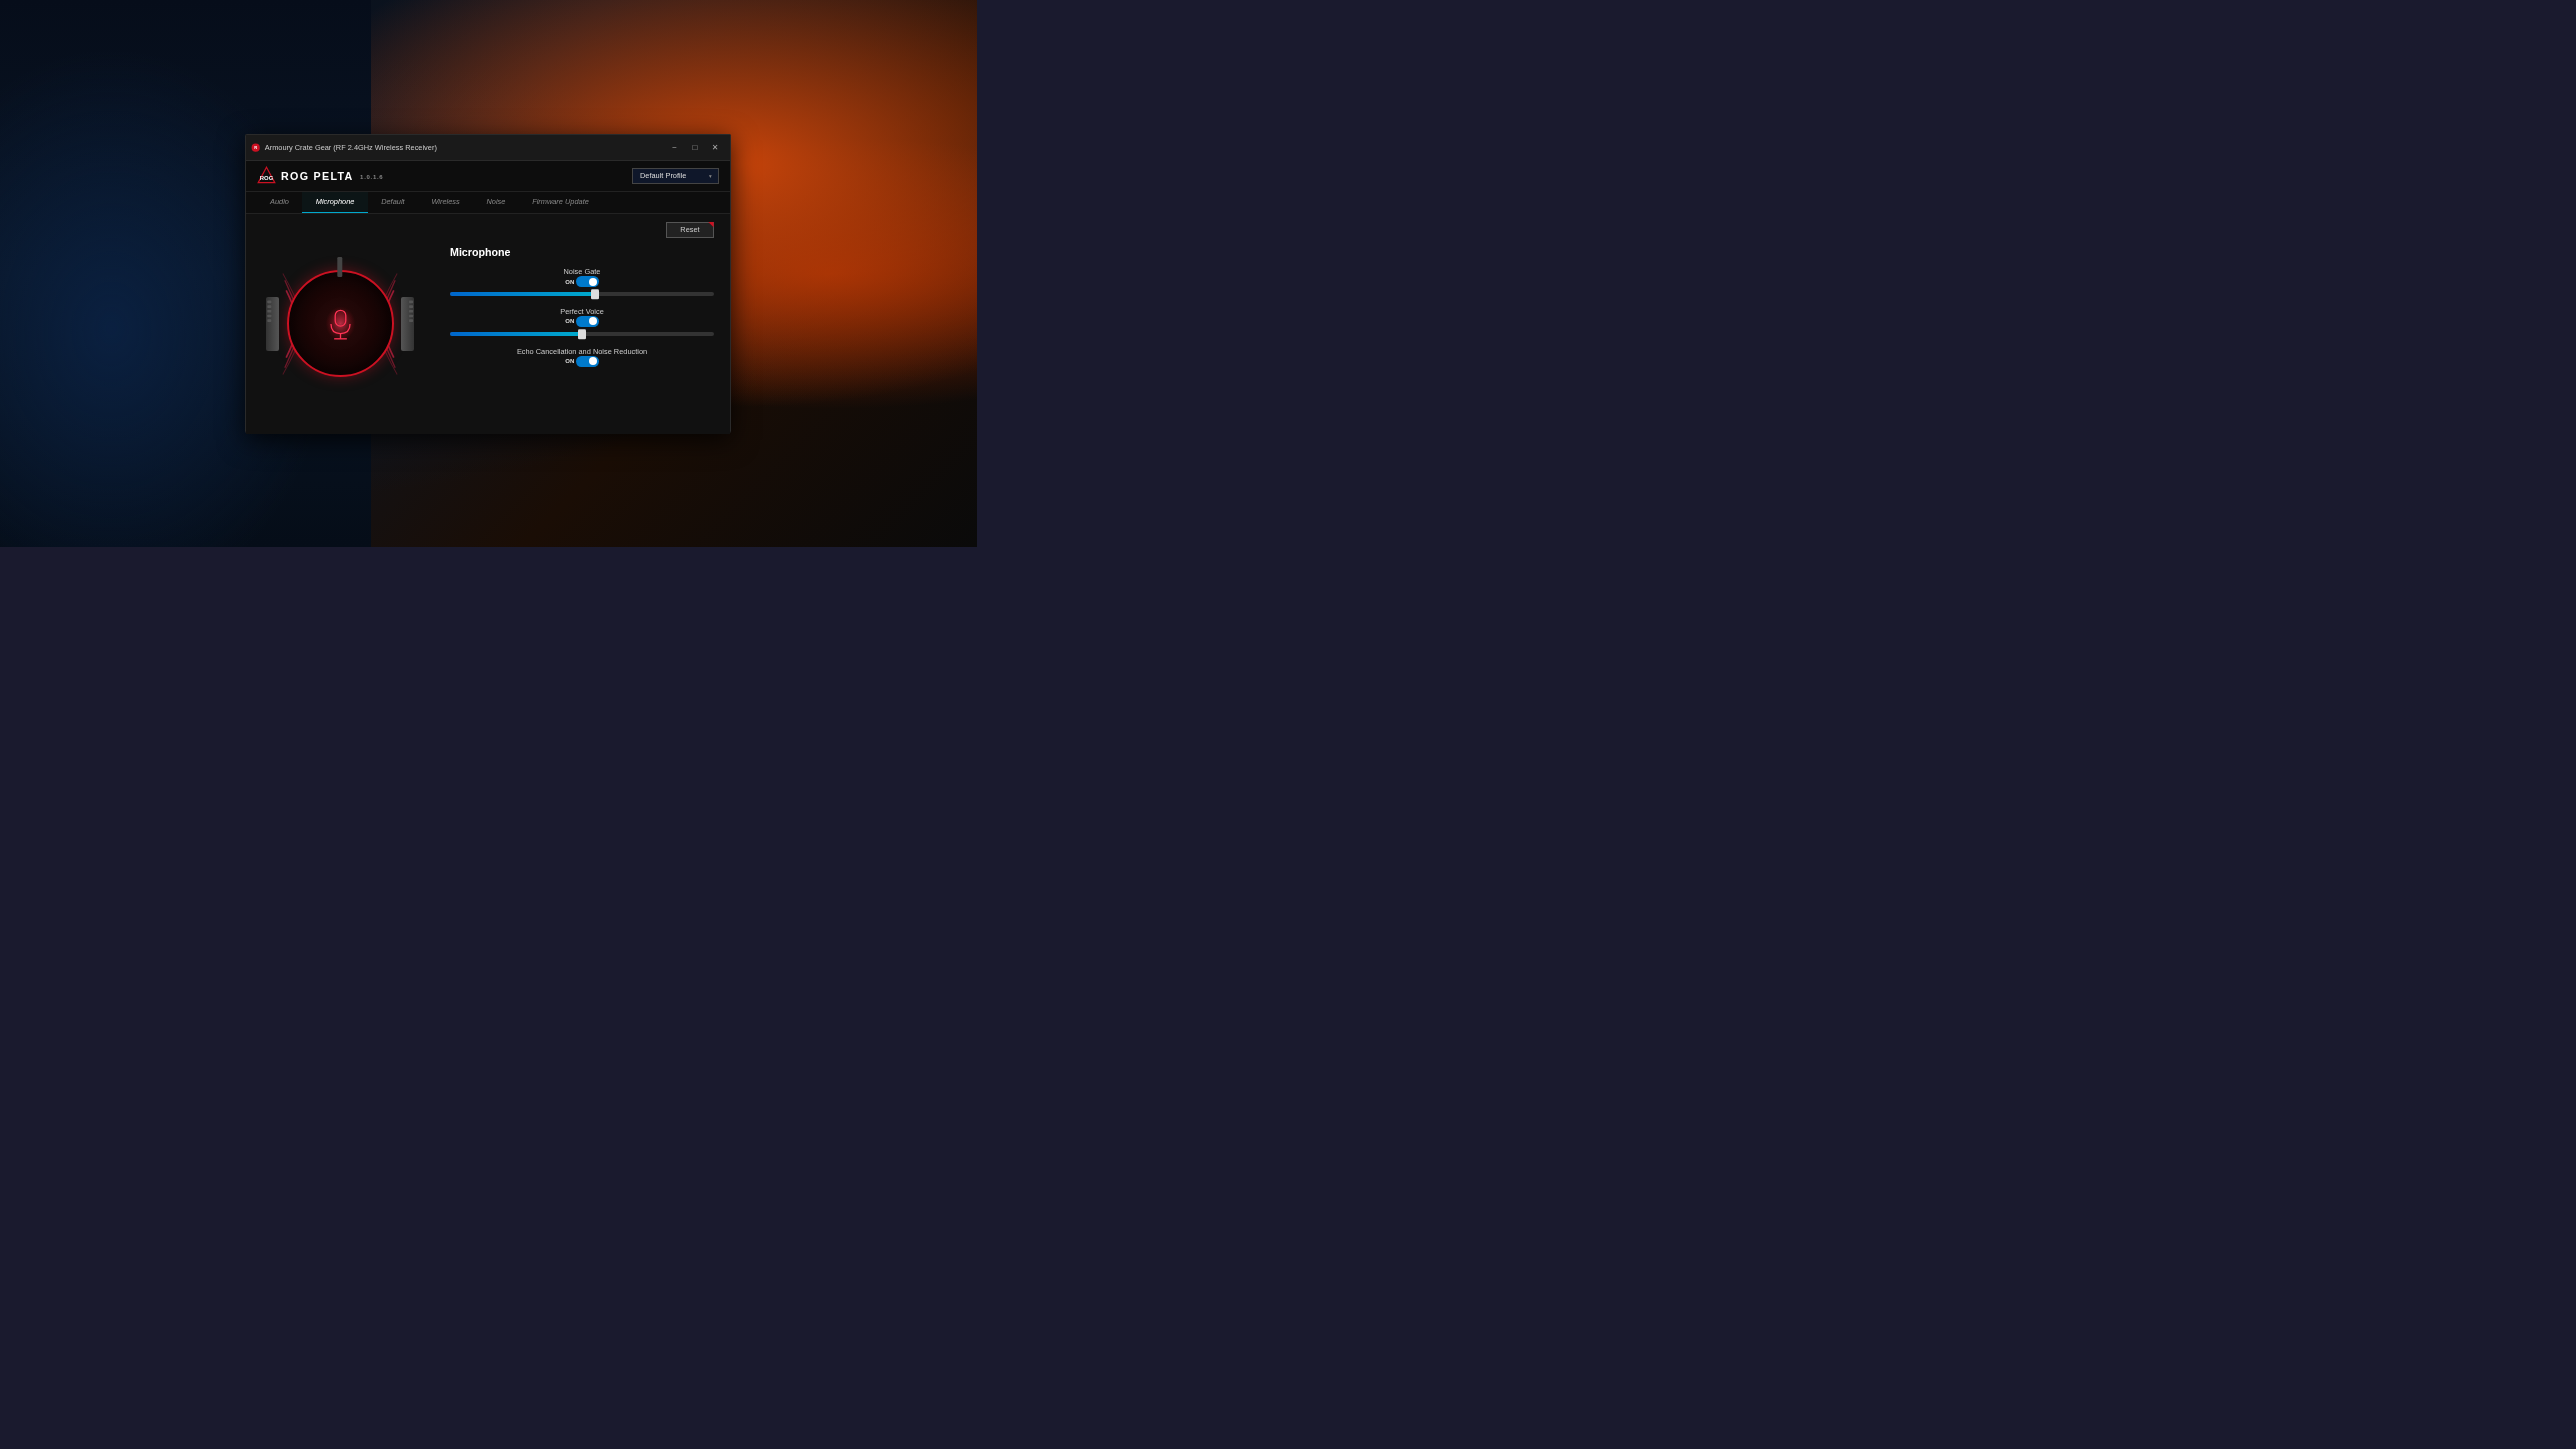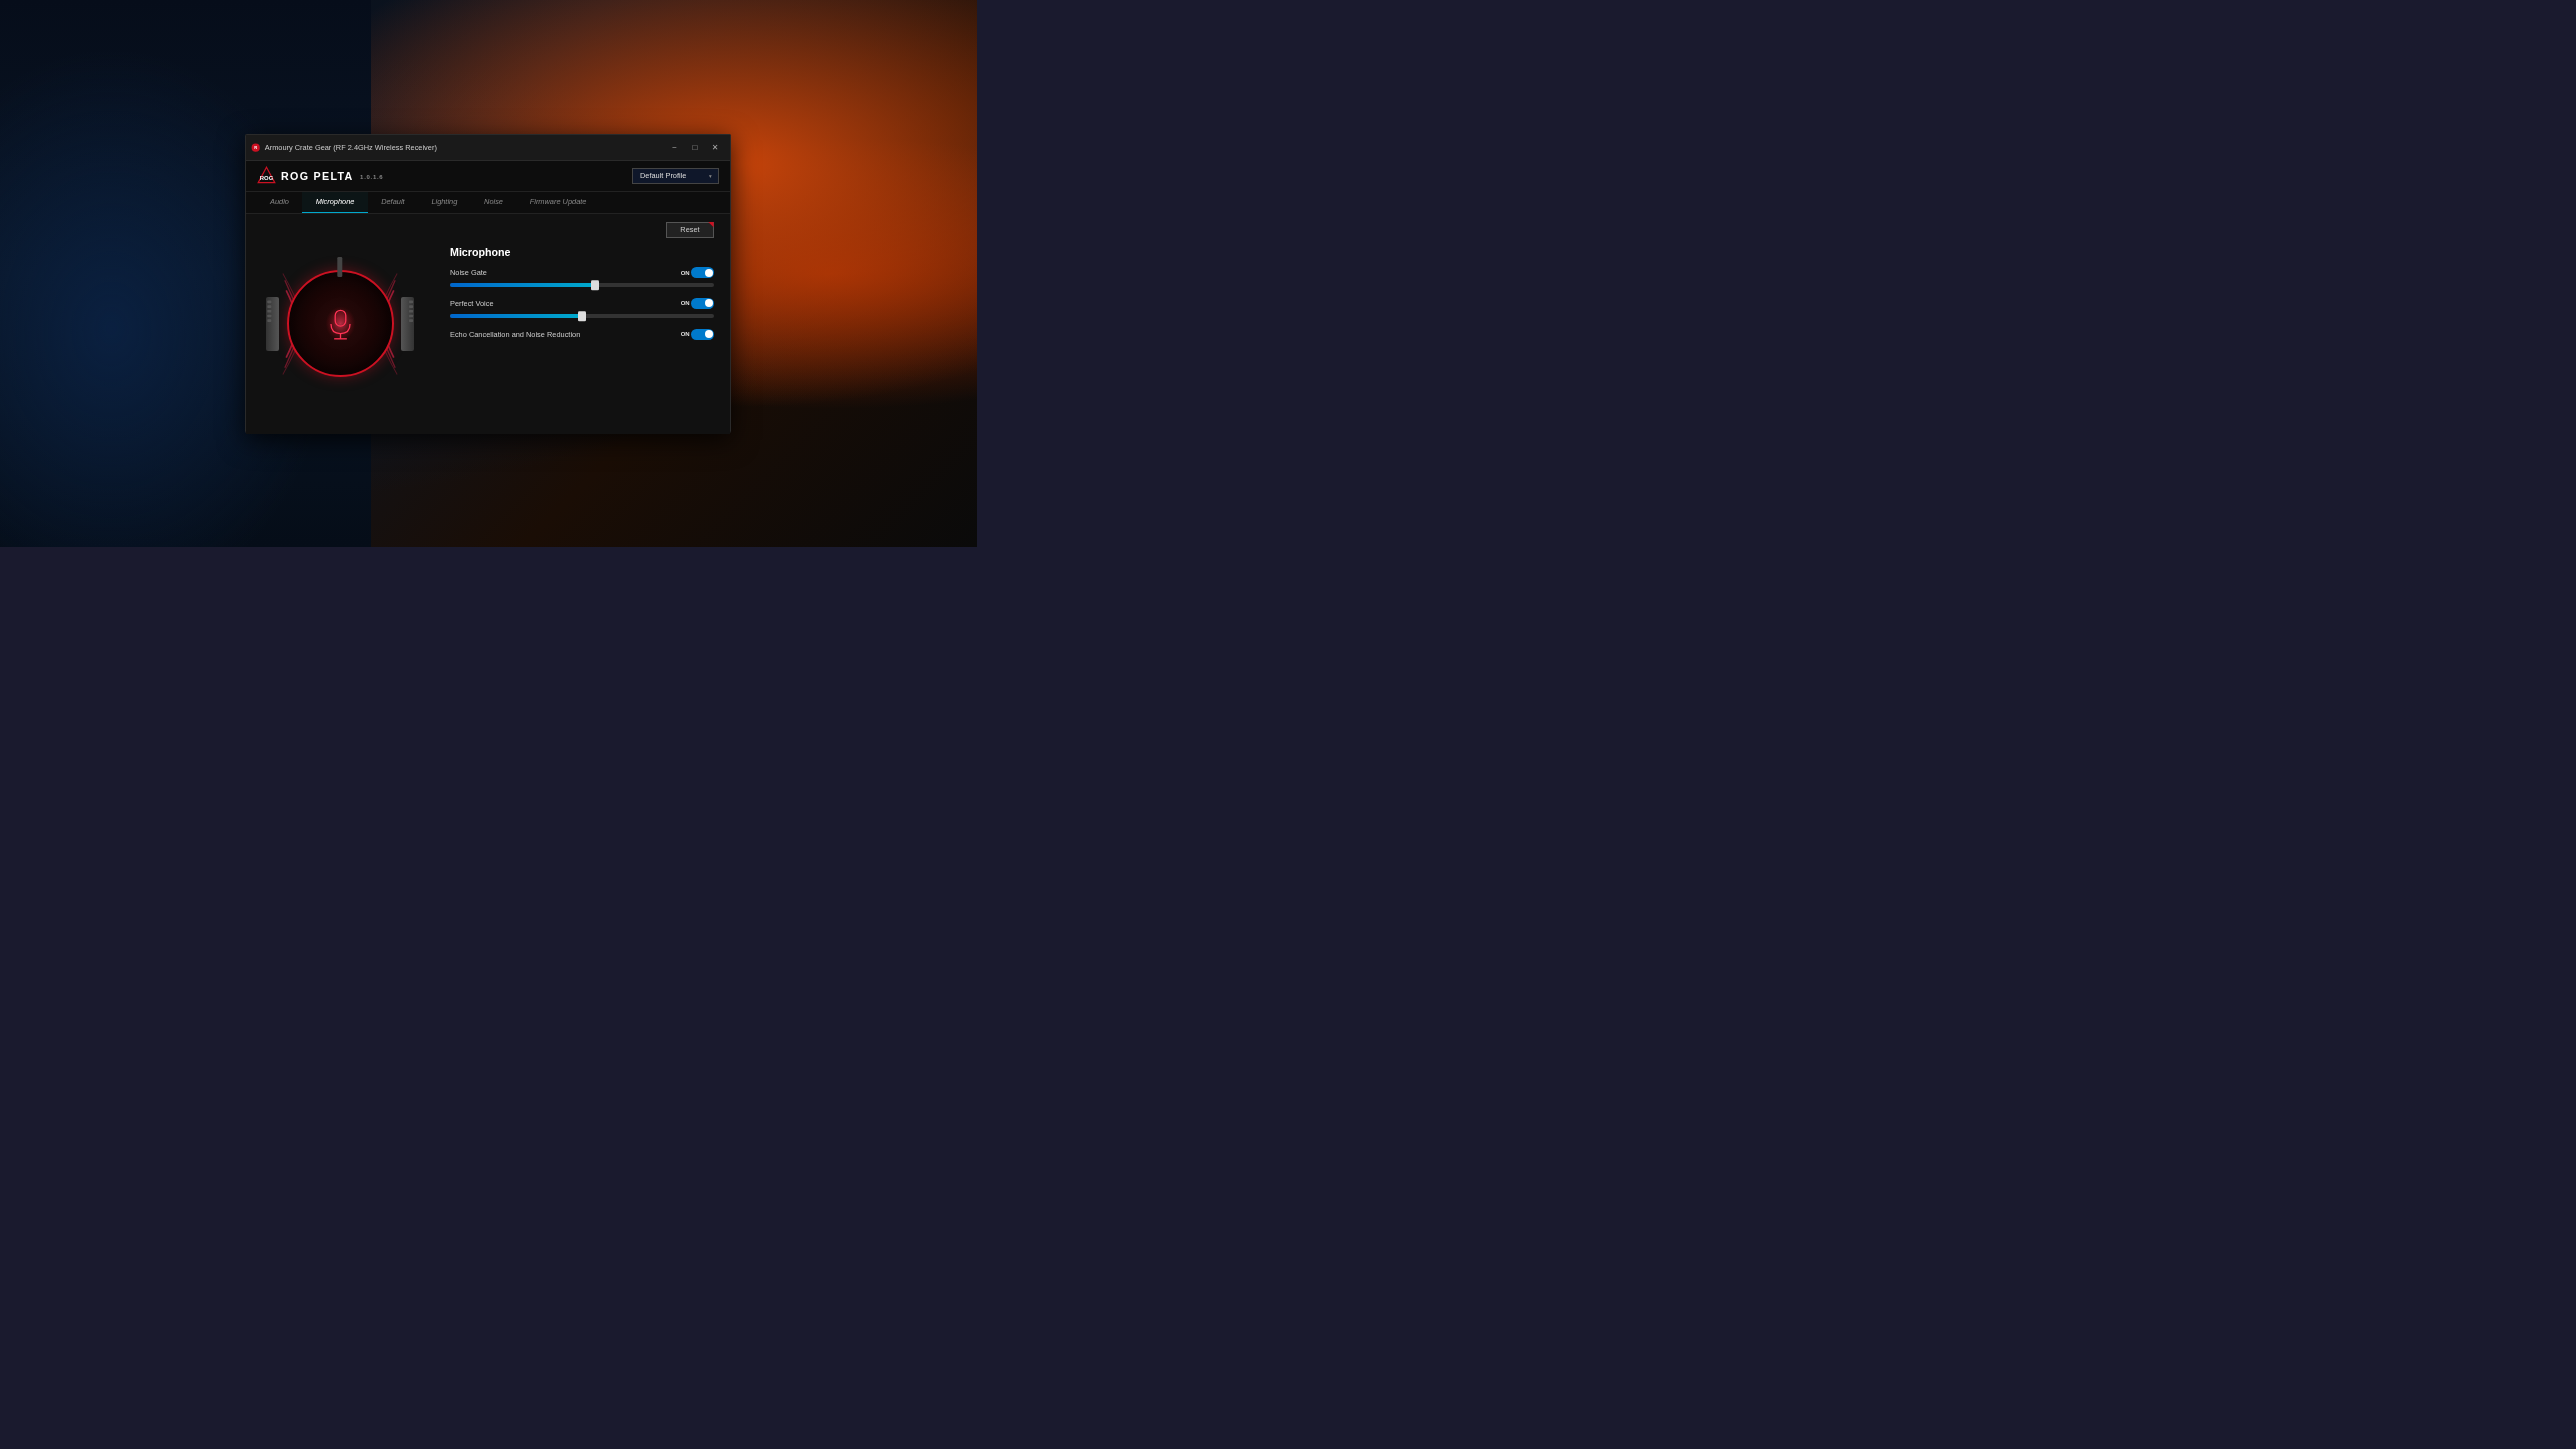--- a/index.html
+++ b/index.html
@@ -304,20 +304,21 @@
 
     .control-row {
       margin-bottom: 10.7px;
     }
 
     .control-header {
       display: flex;
       align-items: center;
       justify-content: space-between;
       margin-bottom: 5.4px;
+      flex-direction: column;
     }
 
     .control-label {
       color: #ccc;
       font-size: 7.4px;
     }
 
     
     .toggle {
       display: flex;
@@ -437,21 +438,21 @@
     <div class="tab">
       <span>Audio</span>
     </div>
     <div class="tab active">
       <span>Microphone</span>
     </div>
     <div class="tab">
       <span>Default</span>
     </div>
     <div class="tab">
-      <span>Lighting</span>
+      <span>Wireless</span>
     </div>
     <div class="tab">
       <span>Noise</span>
     </div>
     <div class="tab">
       <span>Firmware Update</span>
     </div>
   </div>
 
   <div class="content">

